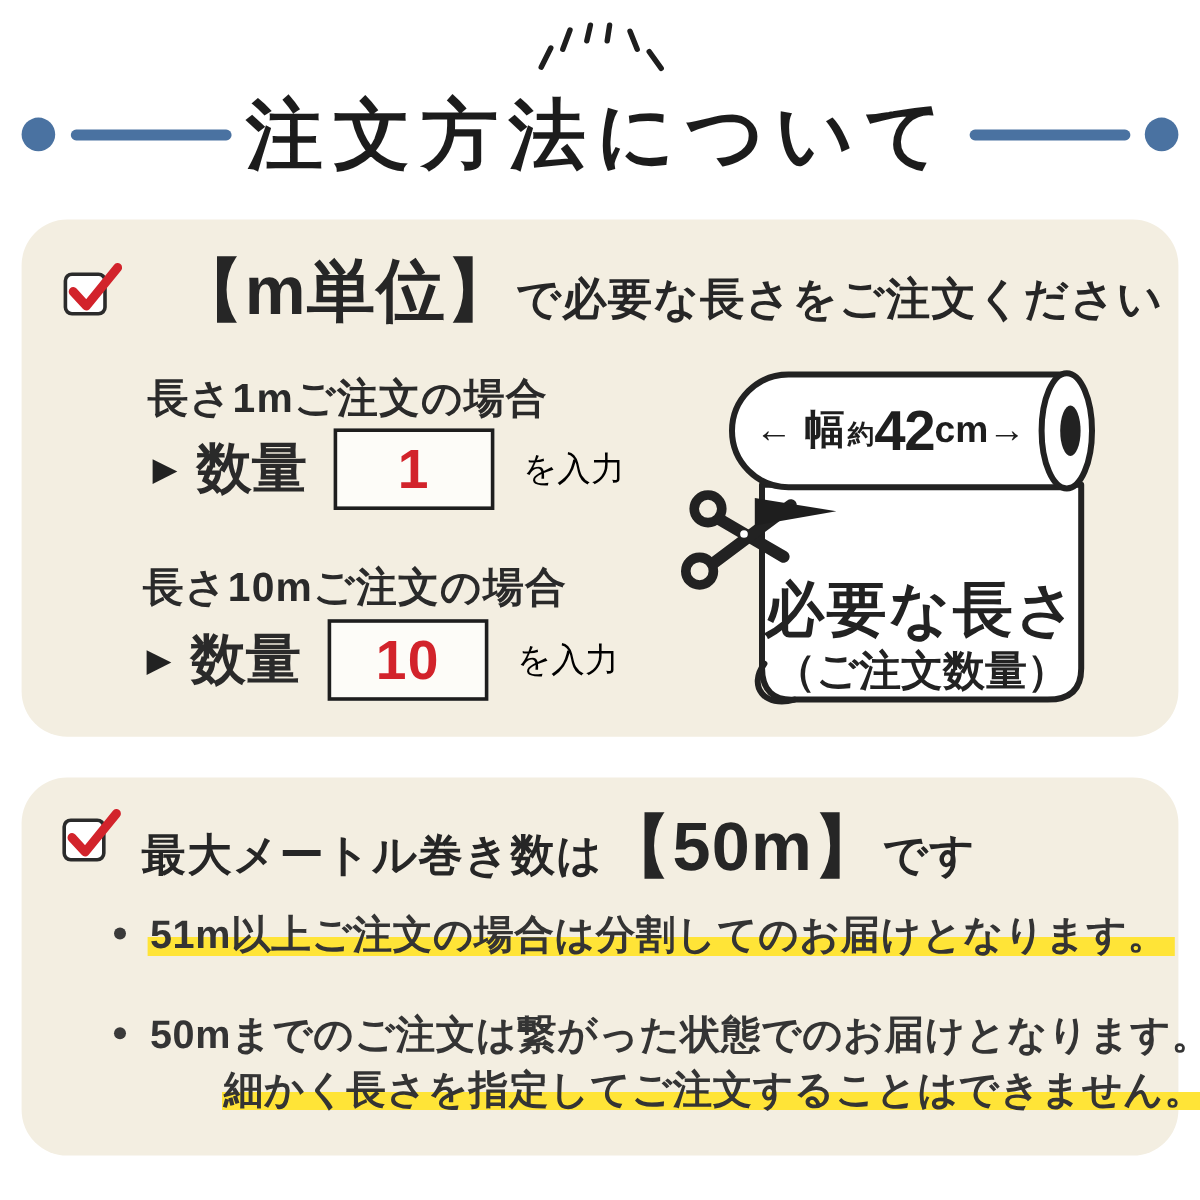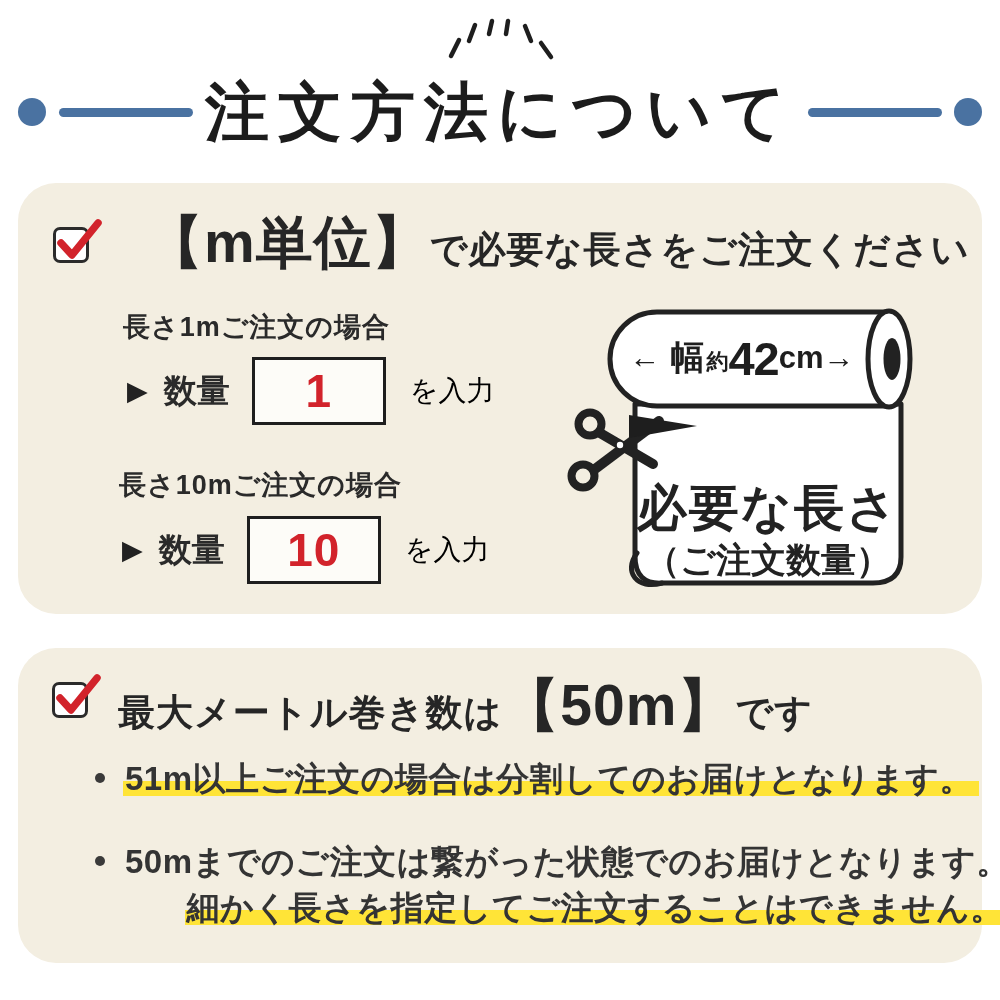--- a/index.html
+++ b/index.html
@@ -34,28 +34,28 @@
   .cb1{left:35px;top:44px;}
   .cb2{left:34px;top:34px;}
 
   .sec-head{position:absolute;display:flex;align-items:baseline;white-space:nowrap;}
   .head1{left:88px;top:22px;margin-left:40px;}
   .head2{left:100px;top:20px;}
   .h-strong{font-size:57px;font-weight:900;letter-spacing:1px;color:#262626;}
   .h-rest{font-size:37px;font-weight:800;letter-spacing:1px;color:#262626;}
 
   
-  .ex-label{position:absolute;font-size:27px;font-weight:800;letter-spacing:1px;color:#2a2a2a;white-space:nowrap;}
+  .ex-label{position:absolute;font-size:34px;font-weight:800;letter-spacing:1px;color:#2a2a2a;white-space:nowrap;}
   .ex1-label{left:105px;top:126px;}
   .ex2-label{left:101px;top:284px;}
   .ex-row{position:absolute;display:flex;align-items:center;white-space:nowrap;}
   .ex1-row{left:109px;top:174px;}
   .ex2-row{left:104px;top:333px;}
   .tri{font-size:27px;color:#222;margin-right:16px;}
-  .qty-label{font-size:33px;font-weight:800;color:#2a2a2a;margin-right:22px;}
+  .qty-label{font-size:46px;font-weight:800;color:#2a2a2a;margin-right:22px;}
   .qty-box{width:134px;height:68px;background:var(--paper-white);border:3px solid #1e1e1e;
     display:flex;align-items:center;justify-content:center;margin-right:24px;}
   .qty-num{font-size:46px;font-weight:900;color:var(--red);letter-spacing:1px;}
   .suffix{font-size:28px;font-weight:400;color:#000000;}
 
   
   .illustration{position:absolute;left:547px;top:121px;width:354px;height:300px;}
   .illustration svg.art{position:absolute;left:0;top:0;width:354px;height:300px;}
   .width-label{position:absolute;left:40px;top:24px;width:274px;height:60px;
     display:flex;align-items:center;justify-content:center;white-space:nowrap;color:#1e1e1e;}

